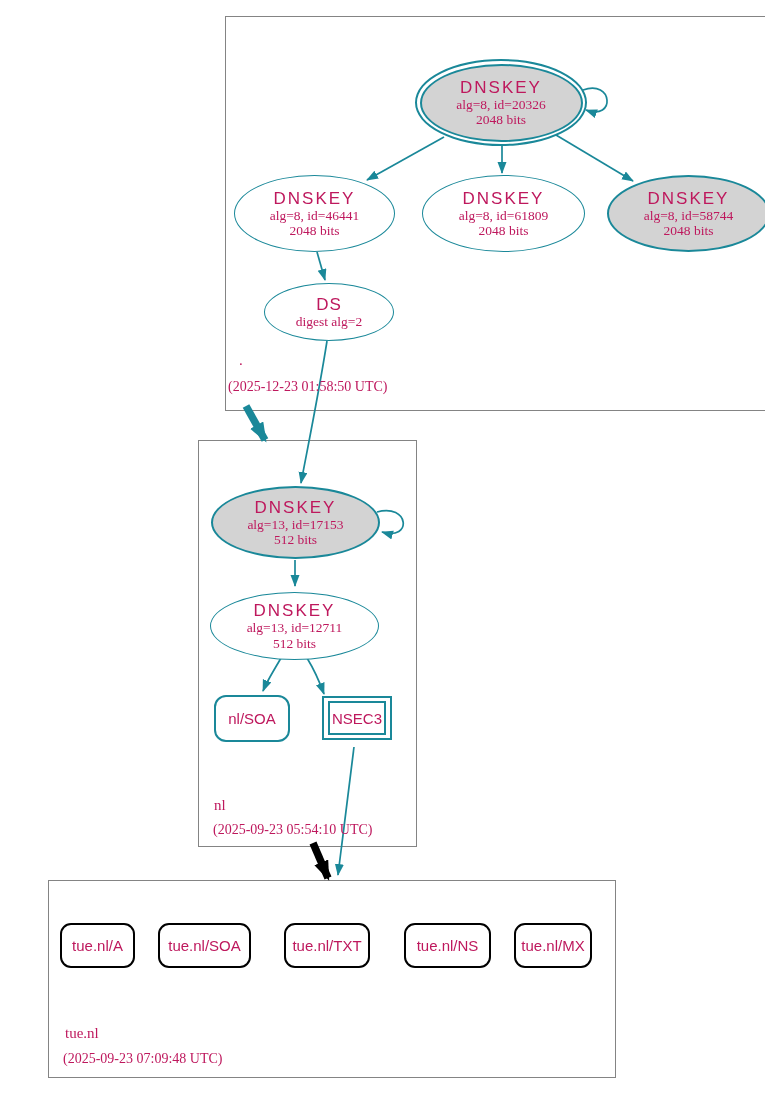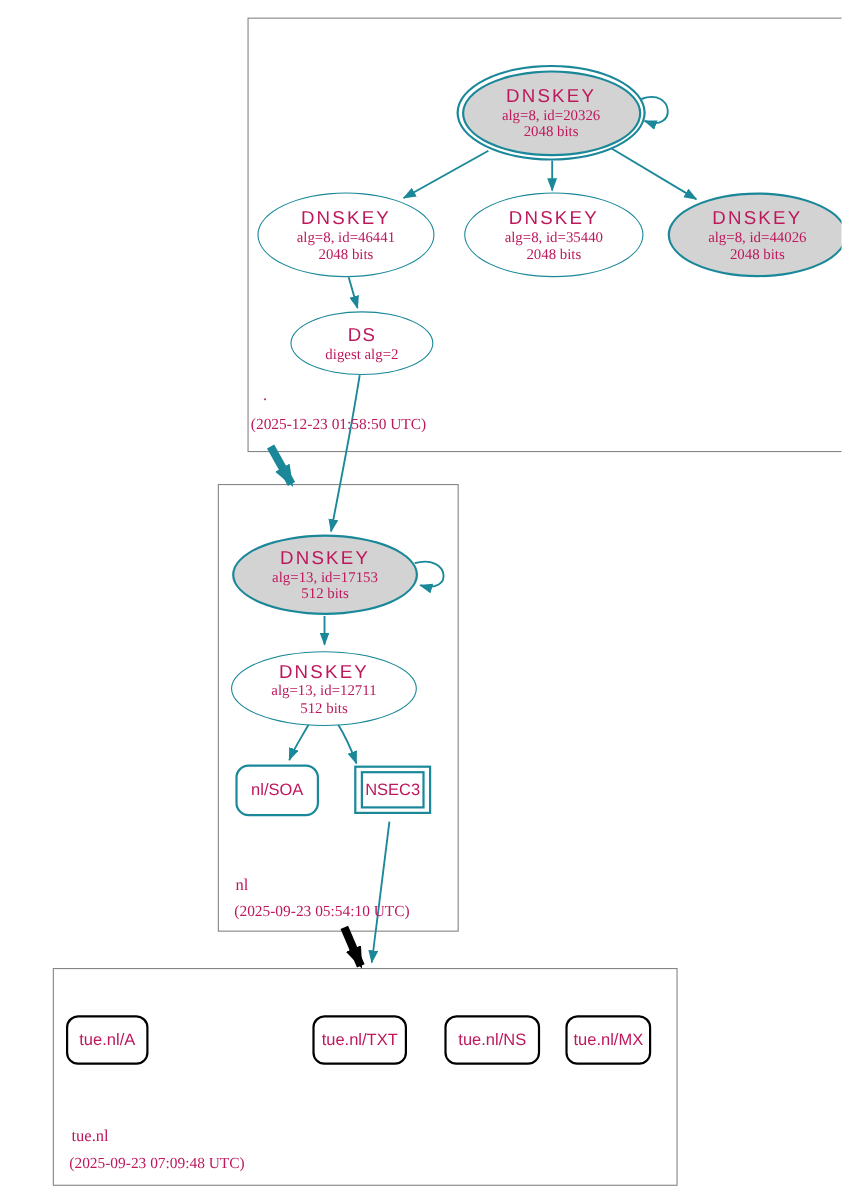--- a/index.html
+++ b/index.html
@@ -102,27 +102,27 @@
   </div>
 
   <div class="node ellipse" style="left:202px;top:175px;width:161px;height:77px;">
     <div class="e-title">DNSKEY</div>
     <div class="e-detail">alg=8, id=46441</div>
     <div class="e-detail">2048 bits</div>
   </div>
 
   <div class="node ellipse" style="left:390px;top:175px;width:163px;height:77px;">
     <div class="e-title">DNSKEY</div>
-    <div class="e-detail">alg=8, id=35440</div>
+    <div class="e-detail">alg=8, id=61809</div>
     <div class="e-detail">2048 bits</div>
   </div>
 
   <div class="node ellipse gray b2" style="left:575px;top:175px;width:163px;height:77px;">
     <div class="e-title">DNSKEY</div>
-    <div class="e-detail">alg=8, id=44026</div>
+    <div class="e-detail">alg=8, id=58744</div>
     <div class="e-detail">2048 bits</div>
   </div>
 
   <div class="node ellipse" style="left:232px;top:283px;width:130px;height:58px;">
     <div class="e-title-sm">DS</div>
     <div class="e-detail">digest alg=2</div>
   </div>
 
   <div class="zone-label" style="left:207px;top:352px;">.</div>
   <div class="zone-ts" style="left:196px;top:379px;">(2025-12-23 01:58:50 UTC)</div>
@@ -147,20 +147,23 @@
     <div class="nsec3-top"></div>
     <div class="nsec3-label">NSEC3</div>
   </div>
 
   <div class="zone-label" style="left:182px;top:797px;">nl</div>
   <div class="zone-ts" style="left:181px;top:822px;">(2025-09-23 05:54:10 UTC)</div>
 
   <div class="node rrset" style="left:28px;top:923px;width:75px;height:45px;">
     <span>tue.nl/A</span>
   </div>
+  <div class="node rrset" style="left:126px;top:923px;width:93px;height:45px;">
+    <span>tue.nl/SOA</span>
+  </div>
   <div class="node rrset" style="left:252px;top:923px;width:86px;height:45px;">
     <span>tue.nl/TXT</span>
   </div>
   <div class="node rrset" style="left:372px;top:923px;width:87px;height:45px;">
     <span>tue.nl/NS</span>
   </div>
   <div class="node rrset" style="left:482px;top:923px;width:78px;height:45px;">
     <span>tue.nl/MX</span>
   </div>
 

